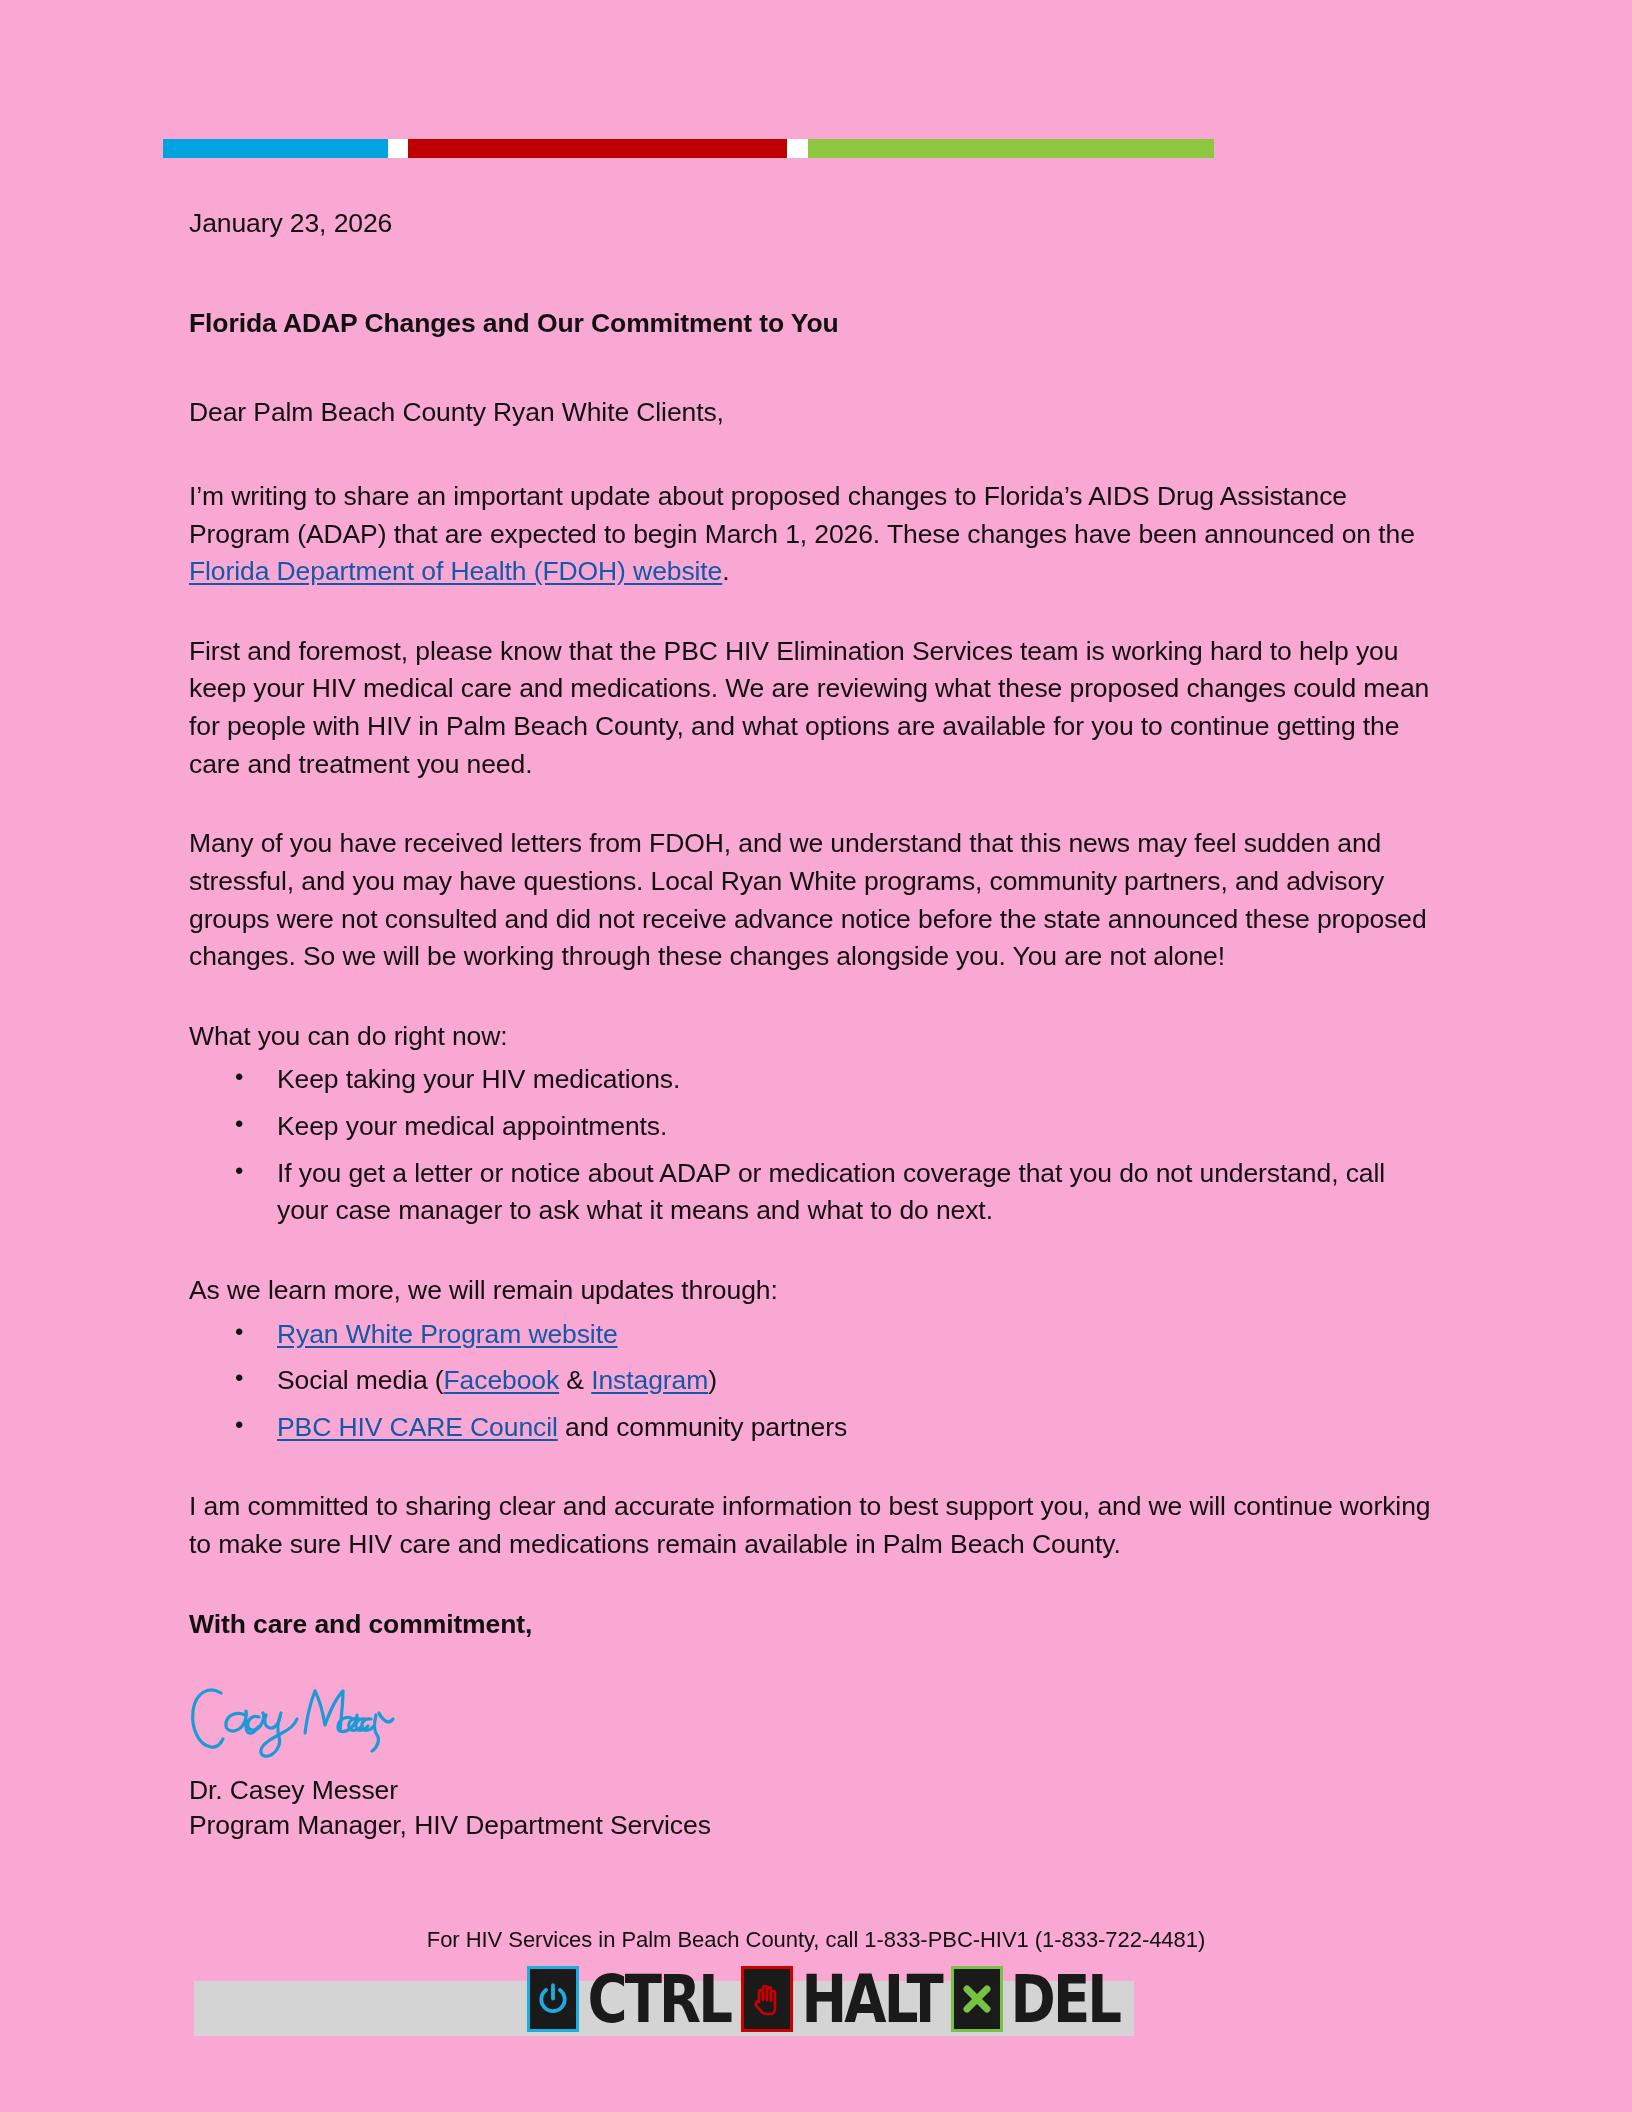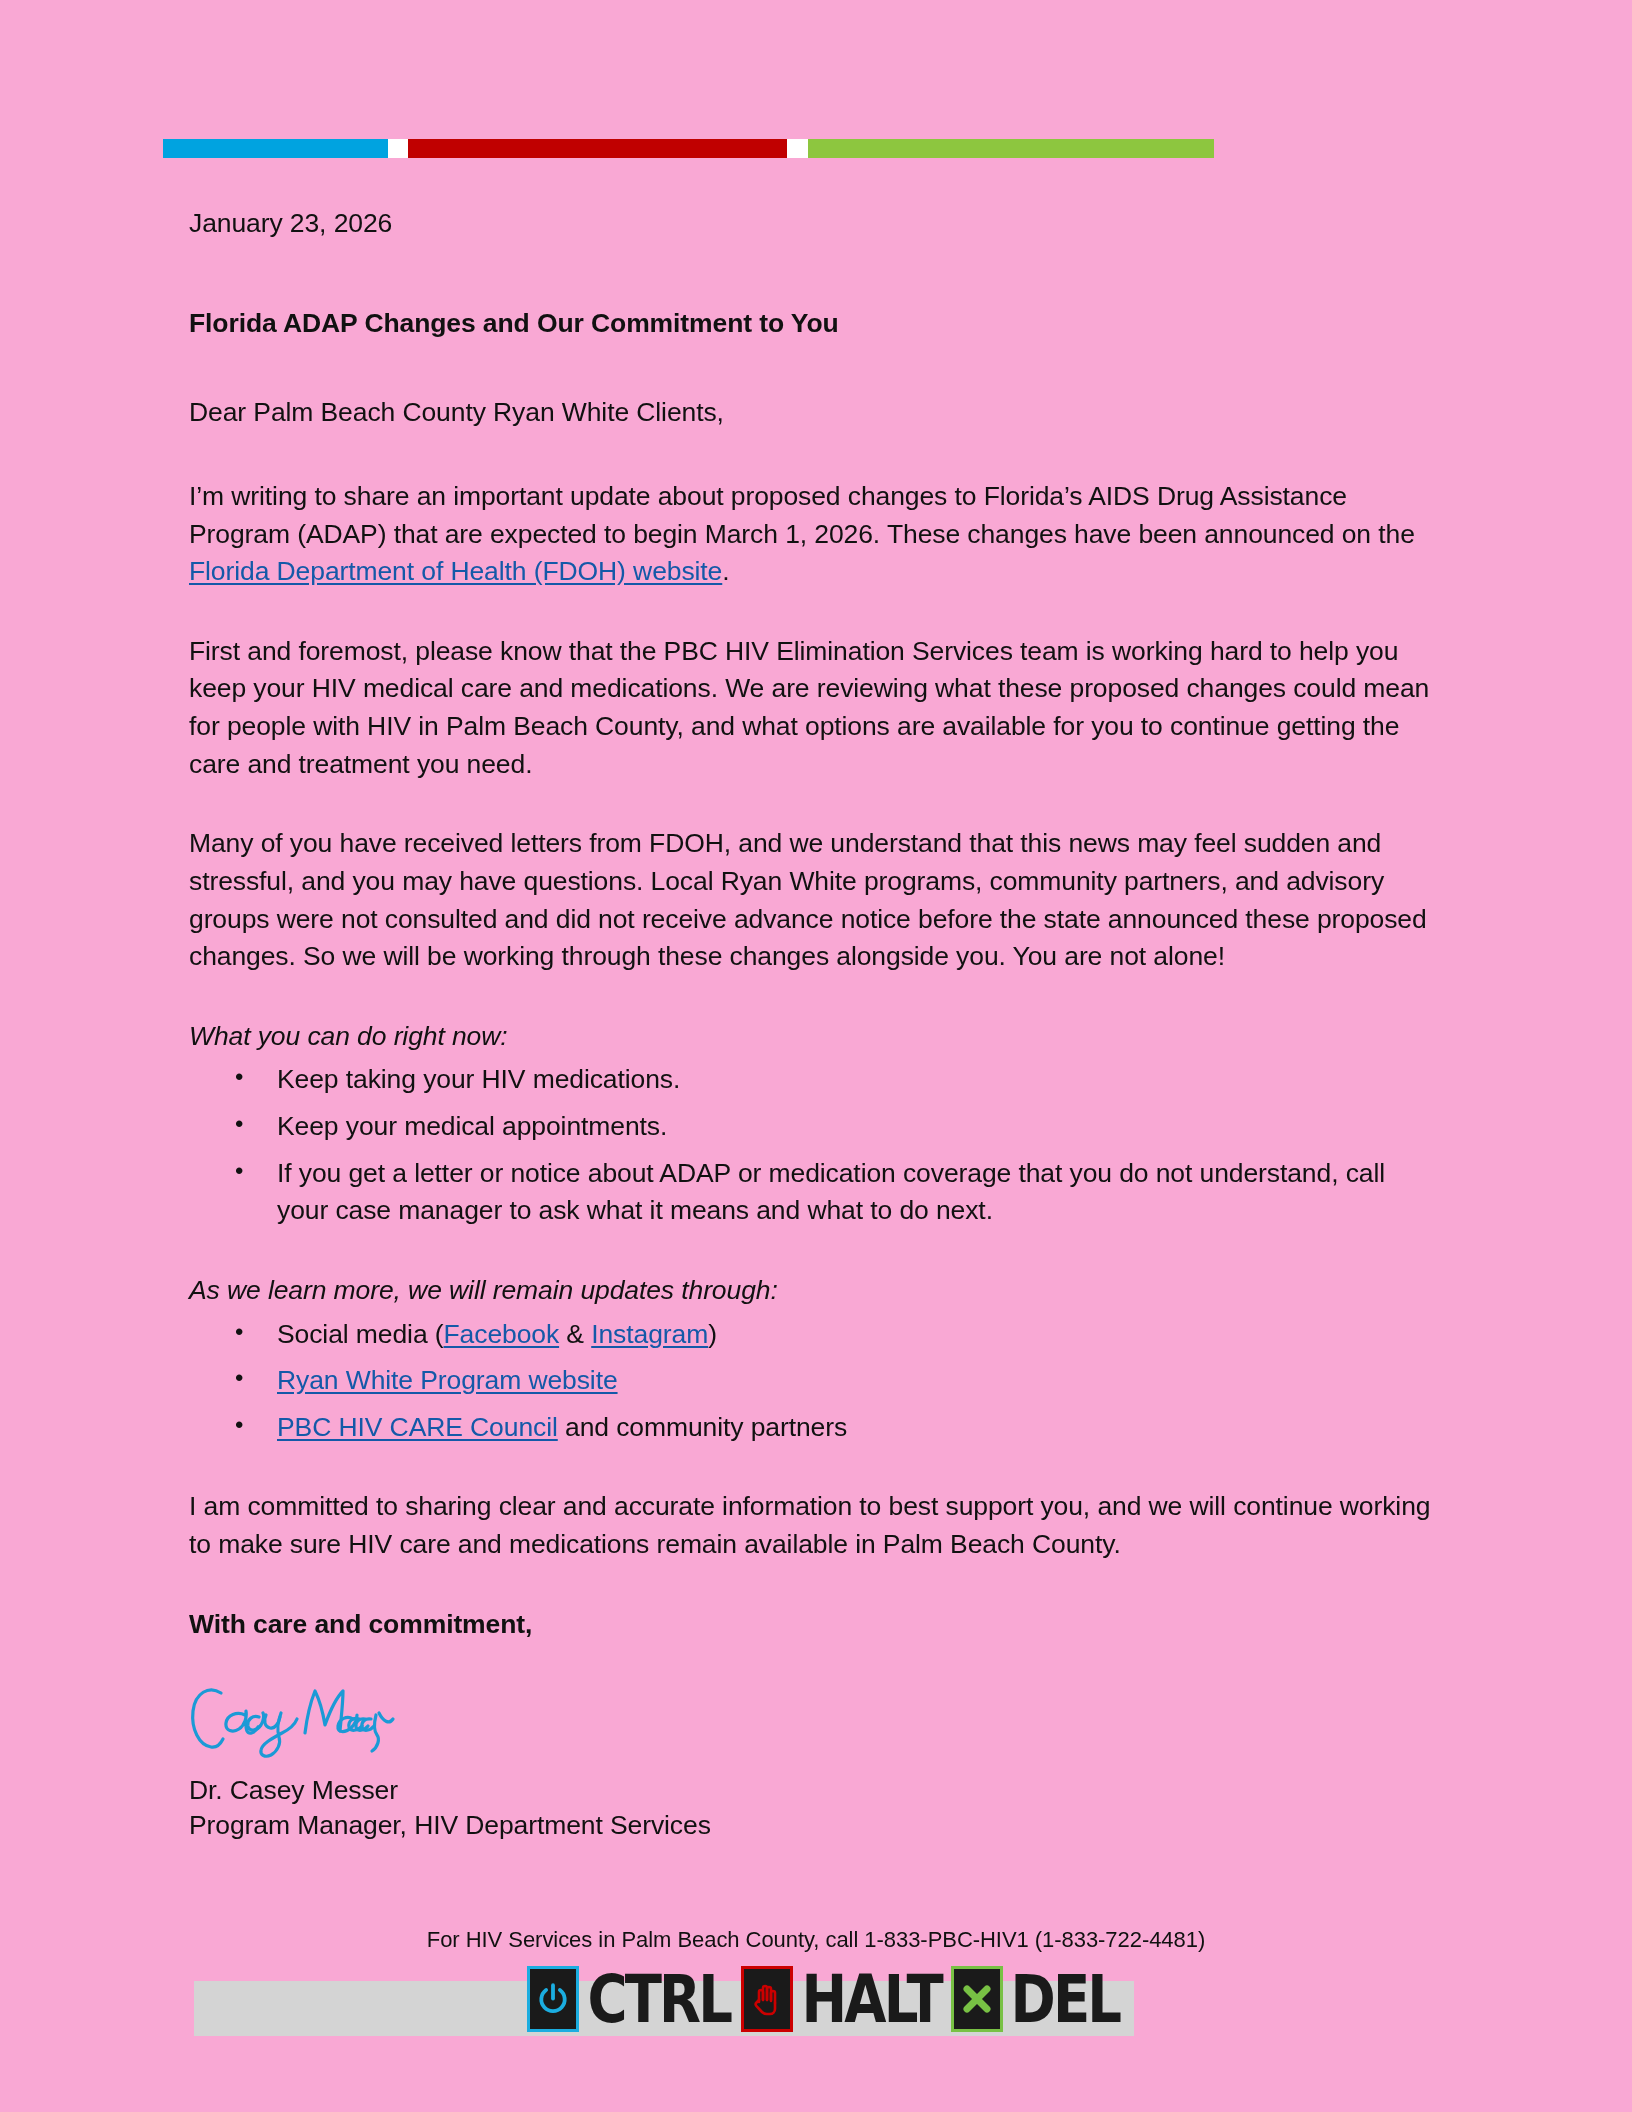--- a/index.html
+++ b/index.html
@@ -62,21 +62,20 @@
     margin-bottom: 52px !important;
   }
   .salutation {
     margin-bottom: 46px !important;
   }
   .para {
     margin-bottom: 42px !important;
   }
   .lead-in {
     margin-bottom: 6px !important;
-    font-style: italic;
   }
   a.doclink, .doclink {
     color: #1459A8;
     text-decoration: underline;
     text-underline-offset: 3px;
   }
 
   ul.bullets {
     margin: 0 0 42px 0;
     padding: 0 0 0 88px;
@@ -209,22 +208,22 @@
 
     <p class="lead-in">What you can do right now:</p>
     <ul class="bullets">
       <li>Keep taking your HIV medications.</li>
       <li>Keep your medical appointments.</li>
       <li>If you get a letter or notice about ADAP or medication coverage that you do not understand, call your case manager to ask what it means and what to do next.</li>
     </ul>
 
     <p class="lead-in">As we learn more, we will remain updates through:</p>
     <ul class="bullets">
+      <li><span class="doclink" style="color: rgb(20, 89, 168);">Ryan White Program website</span></li>
       <li><span>Social media (</span><span class="doclink" style="color: rgb(20, 89, 168);">Facebook</span><span> &amp; </span><span class="doclink" style="color: rgb(20, 89, 168);">Instagram</span><span>)</span></li>
-      <li><span class="doclink" style="color: rgb(20, 89, 168);">Ryan White Program website</span></li>
       <li><span class="doclink" style="color: rgb(20, 89, 168);">PBC HIV CARE Council</span><span> and community partners</span></li>
     </ul>
 
     <p class="para">I am committed to sharing clear and accurate information to best support you, and we will continue working to make sure HIV care and medications remain available in Palm Beach County.</p>
 
     <p class="closing">With care and commitment,</p>
 
     <div class="signature-wrap">
       <svg class="signature-svg" width="250" height="100" viewBox="0 0 250 100" aria-hidden="true">
         <g fill="none" stroke="#1B9AD6" stroke-width="3.2" stroke-linecap="round" stroke-linejoin="round">

